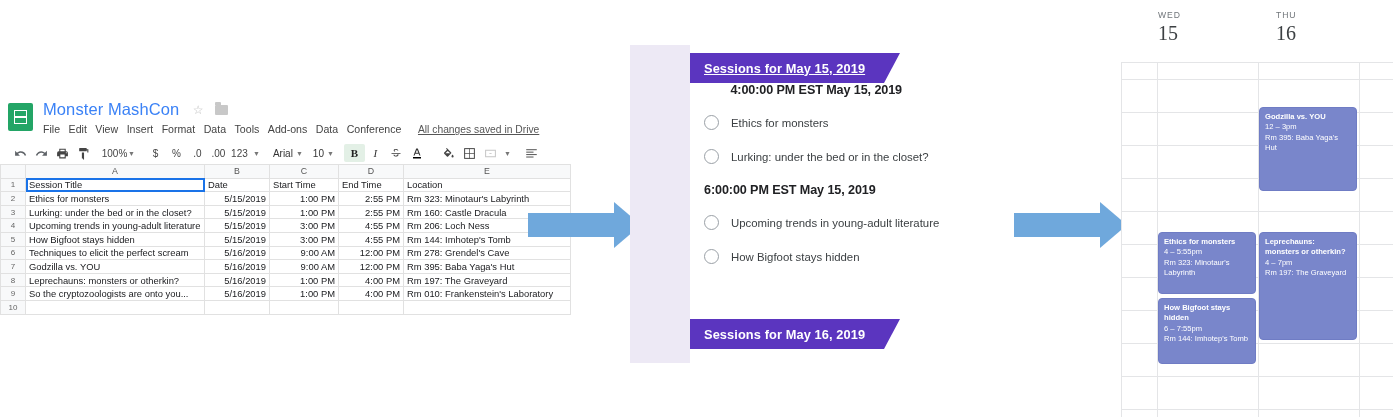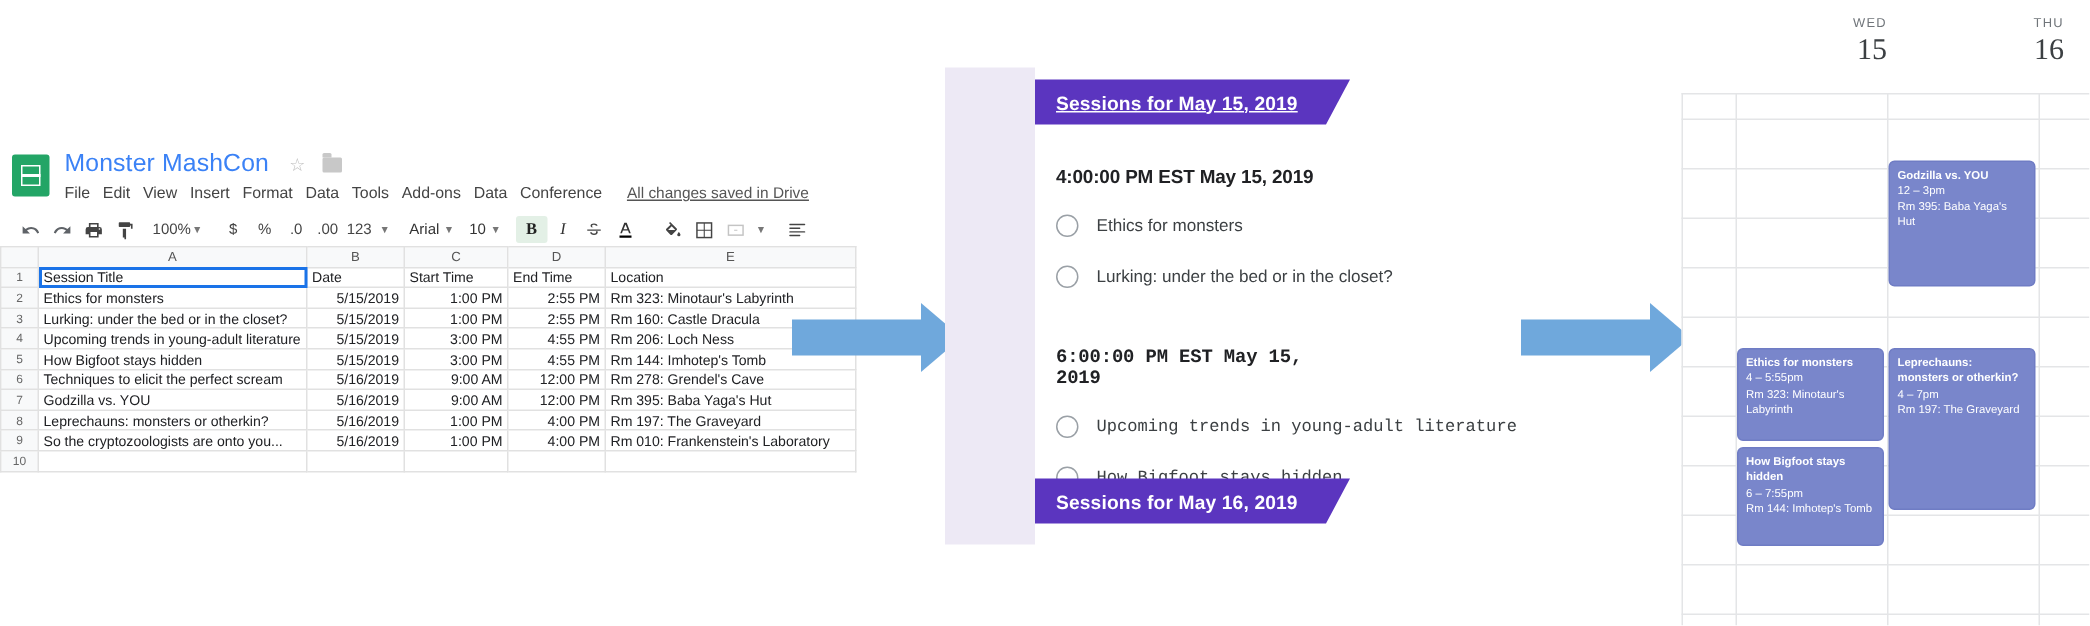--- a/index.html
+++ b/index.html
@@ -119,21 +119,21 @@
   }
   .opt{display:flex;align-items:center;padding-left:14px;}
   .radio{
     width:13px;height:13px;border:1.3px solid #9aa0a6;border-radius:50%;flex:0 0 auto;
   }
   .opt-label{margin-left:12px;font-size:11.4px;color:#3c4043;white-space:nowrap;}
 
   
   #cal-panel{position:absolute;left:1121px;top:0;width:272px;height:417px;background:#fff;}
   .cal-head{height:62px;position:relative;}
-  .cal-col-head{position:absolute;top:10px;text-align:right;width:100px;}
+  .cal-col-head{position:absolute;top:10px;text-align:left;width:100px;}
   .cal-dow{font-size:8.6px;color:#70757a;letter-spacing:.9px;}
   .cal-dnum{font-size:20px;color:#3c4043;line-height:27px;font-weight:normal;font-family:"Liberation Serif",serif;}
   .cal-grid{position:absolute;left:0;top:62px;right:0;bottom:0;}
   .hline{position:absolute;left:0;right:0;height:1px;background:#e4e5e7;}
   .vline{position:absolute;top:0;bottom:0;width:1px;background:#e4e5e7;}
   .evt{
     position:absolute;background:#7986CB;border-radius:4px;color:#ffffff;
     font-size:7.6px;line-height:10.4px;padding:4px 5px;overflow:hidden;
     box-sizing:border-box;border:1px solid #6f7cc4;
   }
@@ -340,33 +340,33 @@
 </div>
 
 <div id="form-panel">
   <div class="form-bg"></div>
   <div class="form-card">
 
     <div class="banner" style="margin-top:8px;text-decoration:underline;">
       <span>Sessions for May 15, 2019</span>
     </div>
 
-    <div style="margin-top:28px;">
+    <div style="text-align:right;">
       <div class="slot-time">4:00:00 PM EST May 15, 2019</div>
       <div class="opt" style="margin-top:18px;">
         <span class="radio"></span>
         <span class="opt-label">Ethics for monsters</span>
       </div>
       <div class="opt" style="margin-top:19px;">
         <span class="radio"></span>
         <span class="opt-label">Lurking: under the bed or in the closet?</span>
       </div>
     </div>
 
-    <div style="margin-top:39px;font-family:Liberation Mono, monospace;">
+    <div style="margin-top:19px;">
       <div class="slot-time">6:00:00 PM EST May 15, 2019</div>
       <div class="opt" style="margin-top:18px;">
         <span class="radio"></span>
         <span class="opt-label">Upcoming trends in young-adult literature</span>
       </div>
       <div class="opt" style="margin-top:19px;">
         <span class="radio"></span>
         <span class="opt-label">How Bigfoot stays hidden</span>
       </div>
     </div>

